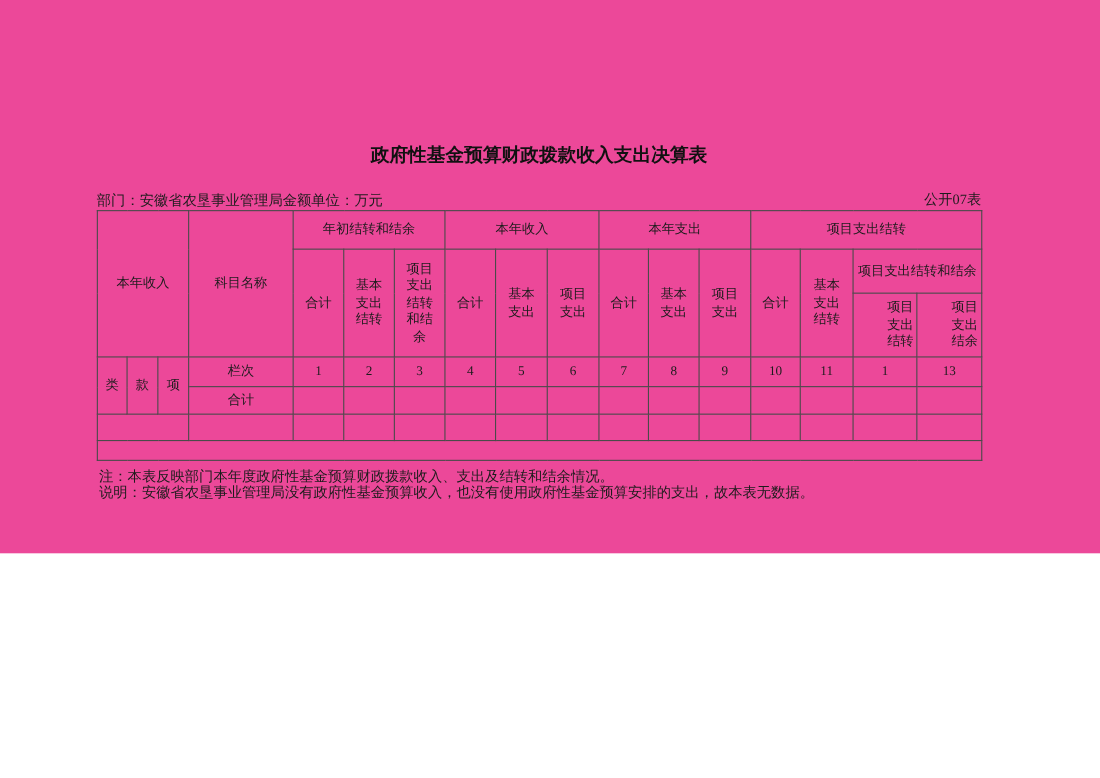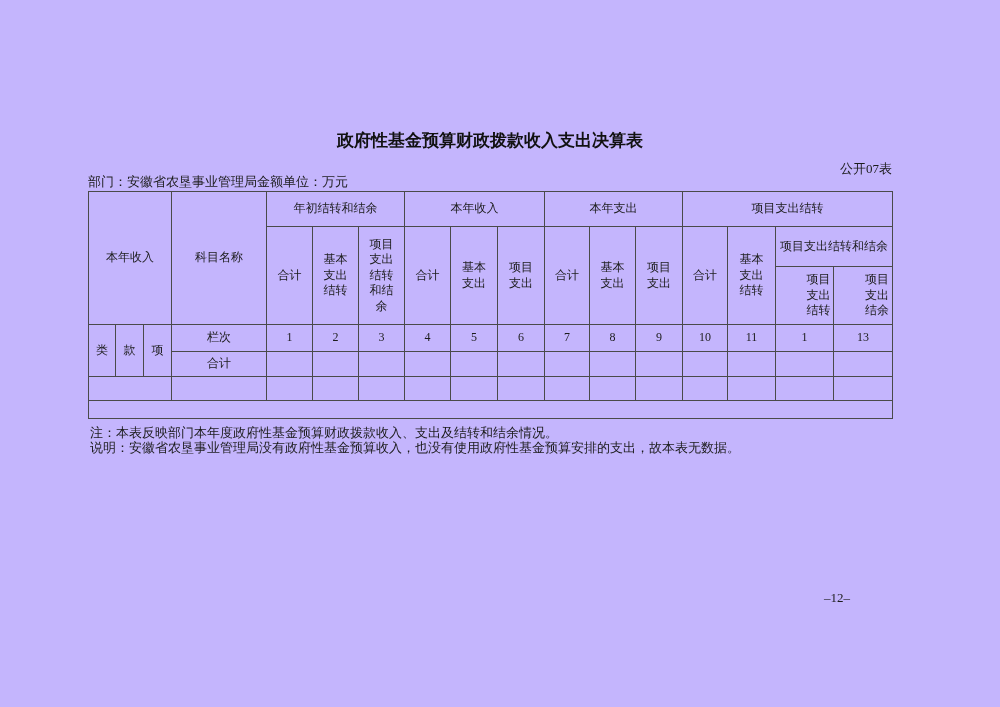--- a/index.html
+++ b/index.html
@@ -2,30 +2,30 @@
 <html><head>
 <meta charset="utf-8">
 <style>
   * { margin:0; padding:0; box-sizing:border-box; }
   html,body { background:#ffffff; }
   body {
     width:1000px; height:707px;
     font-family:"Liberation Serif","DejaVu Serif",serif;
     color:#1c1c1c;
   }
-  .page { position:relative; width:1000px; height:707px; background:#c4b5fd; overflow:hidden; }
+  .page { position:relative; width:1000px; height:503px; background:#ec4899; overflow:hidden; }
 
   .title {
     position:absolute; top:129px; left:88px; width:804px;
     text-align:center;
     font-family:"Liberation Sans","DejaVu Sans",sans-serif;
     font-weight:bold; font-size:17px; color:#111;
   }
   .table-code {
-    position:absolute; top:160px; left:88px; width:804px;
+    position:absolute; top:172px; left:88px; width:804px;
     text-align:right; font-size:13px;
   }
   .meta-row {
     position:absolute; top:173px; left:88px; width:804px;
     display:flex; justify-content:flex-start; font-size:13px;
   }
 
   table.budget {
     position:absolute; top:191px; left:88px;
     border-collapse:collapse; table-layout:fixed;

